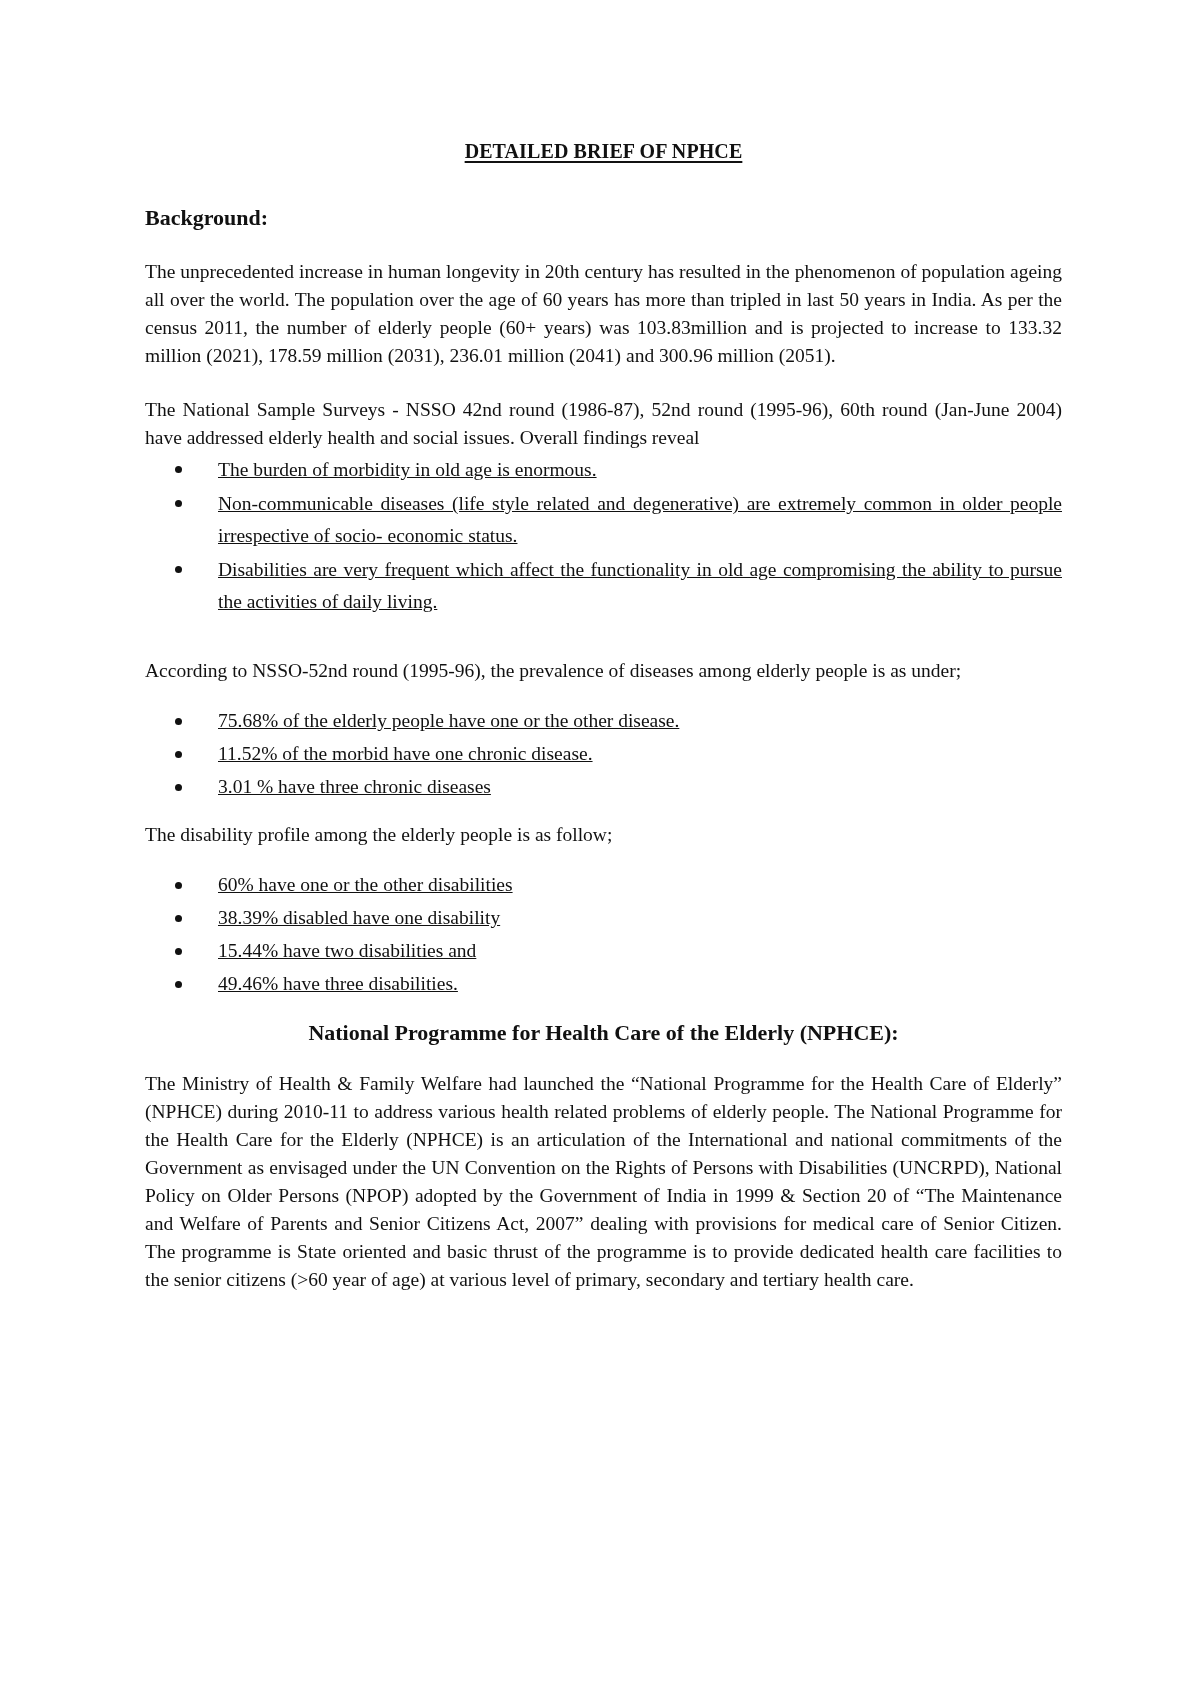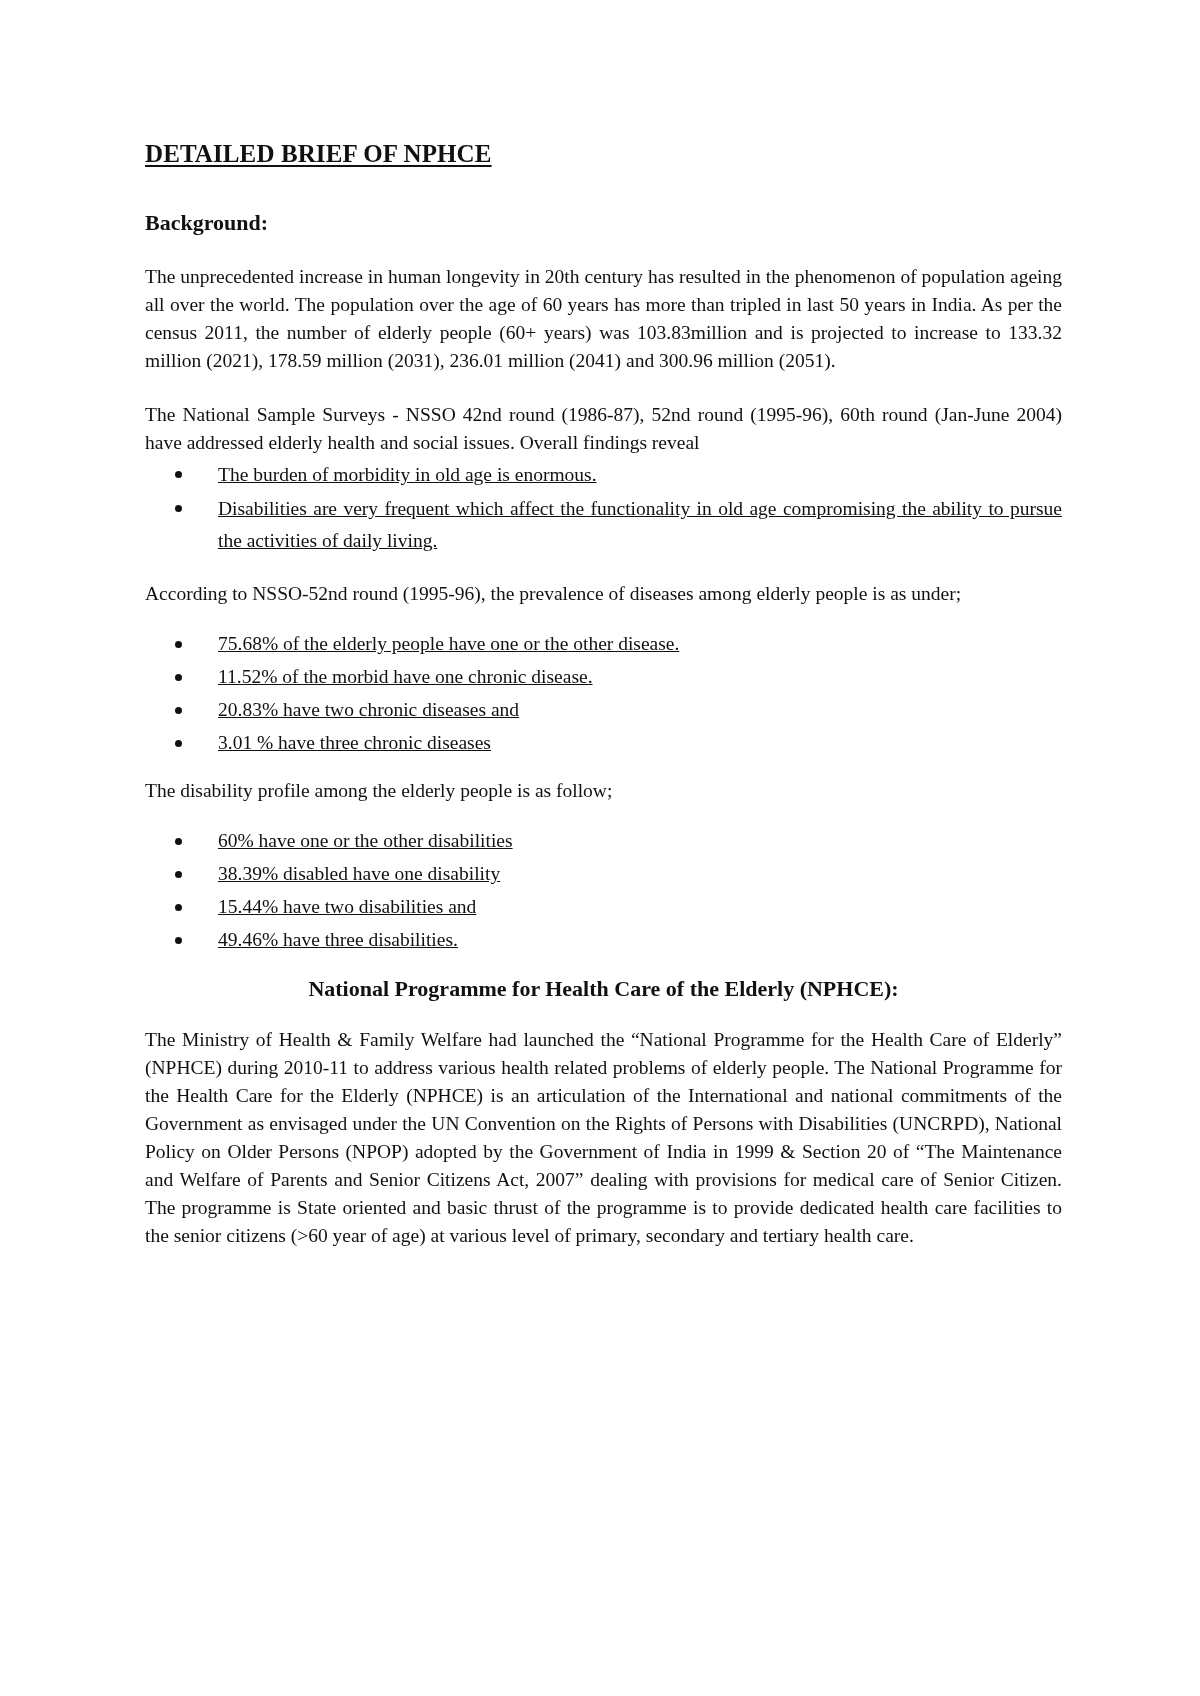--- a/index.html
+++ b/index.html
@@ -15,22 +15,23 @@
       font-family: "Liberation Serif", "DejaVu Serif", serif;
       color: #111111;
     }
     .page {
       position: absolute;
       left: 145px;
       top: 140px;
       width: 917px;
     }
     .doc-title {
+      text-align: center;
       font-weight: bold;
-      font-size: 25px;
+      font-size: 20px;
       text-decoration: underline;
       text-decoration-thickness: 2px;
       text-underline-offset: 3px;
       margin: 0;
       letter-spacing: 0.1px;
     }
     .section-heading {
       font-weight: bold;
       font-size: 22px;
       margin: 0;
@@ -85,38 +86,38 @@
 
   <p class="body" style="margin-top:26px;">The National Sample Surveys - NSSO 42nd round (1986-87), 52nd round (1995-96), 60th round (Jan-June 2004) have addressed elderly health and social issues. Overall findings reveal</p>
 
   <ul class="bullets findings" style="margin-top:2px;">
     <li>
       <span class="bullet"></span>
       <span>The burden of morbidity in old age is enormous.</span>
     </li>
     <li>
       <span class="bullet"></span>
+      <span>Non-communicable diseases (life style related and degenerative) are extremely common in older people irrespective of socio- economic status.</span>
+    </li>
+    <li>
+      <span class="bullet"></span>
       <span>Disabilities are very frequent which affect the functionality in old age compromising the ability to pursue the activities of daily living.</span>
     </li>
   </ul>
 
-  <p class="body" style="margin-top:23px;">According to NSSO-52nd round (1995-96), the prevalence of diseases among elderly people is as under;</p>
+  <p class="body" style="margin-top:39px;">According to NSSO-52nd round (1995-96), the prevalence of diseases among elderly people is as under;</p>
 
   <ul class="bullets stats" style="margin-top:22px;">
     <li>
       <span class="bullet"></span>
       <span>75.68% of the elderly people have one or the other disease.</span>
     </li>
     <li>
       <span class="bullet"></span>
       <span>11.52% of the morbid have one chronic disease.</span>
-    </li>
-    <li>
-      <span class="bullet"></span>
-      <span>20.83% have two chronic diseases and</span>
     </li>
     <li>
       <span class="bullet"></span>
       <span>3.01 % have three chronic diseases</span>
     </li>
   </ul>
 
   <p class="body" style="margin-top:20px;">The disability profile among the elderly people is as follow;</p>
 
   <ul class="bullets stats" style="margin-top:22px;">

